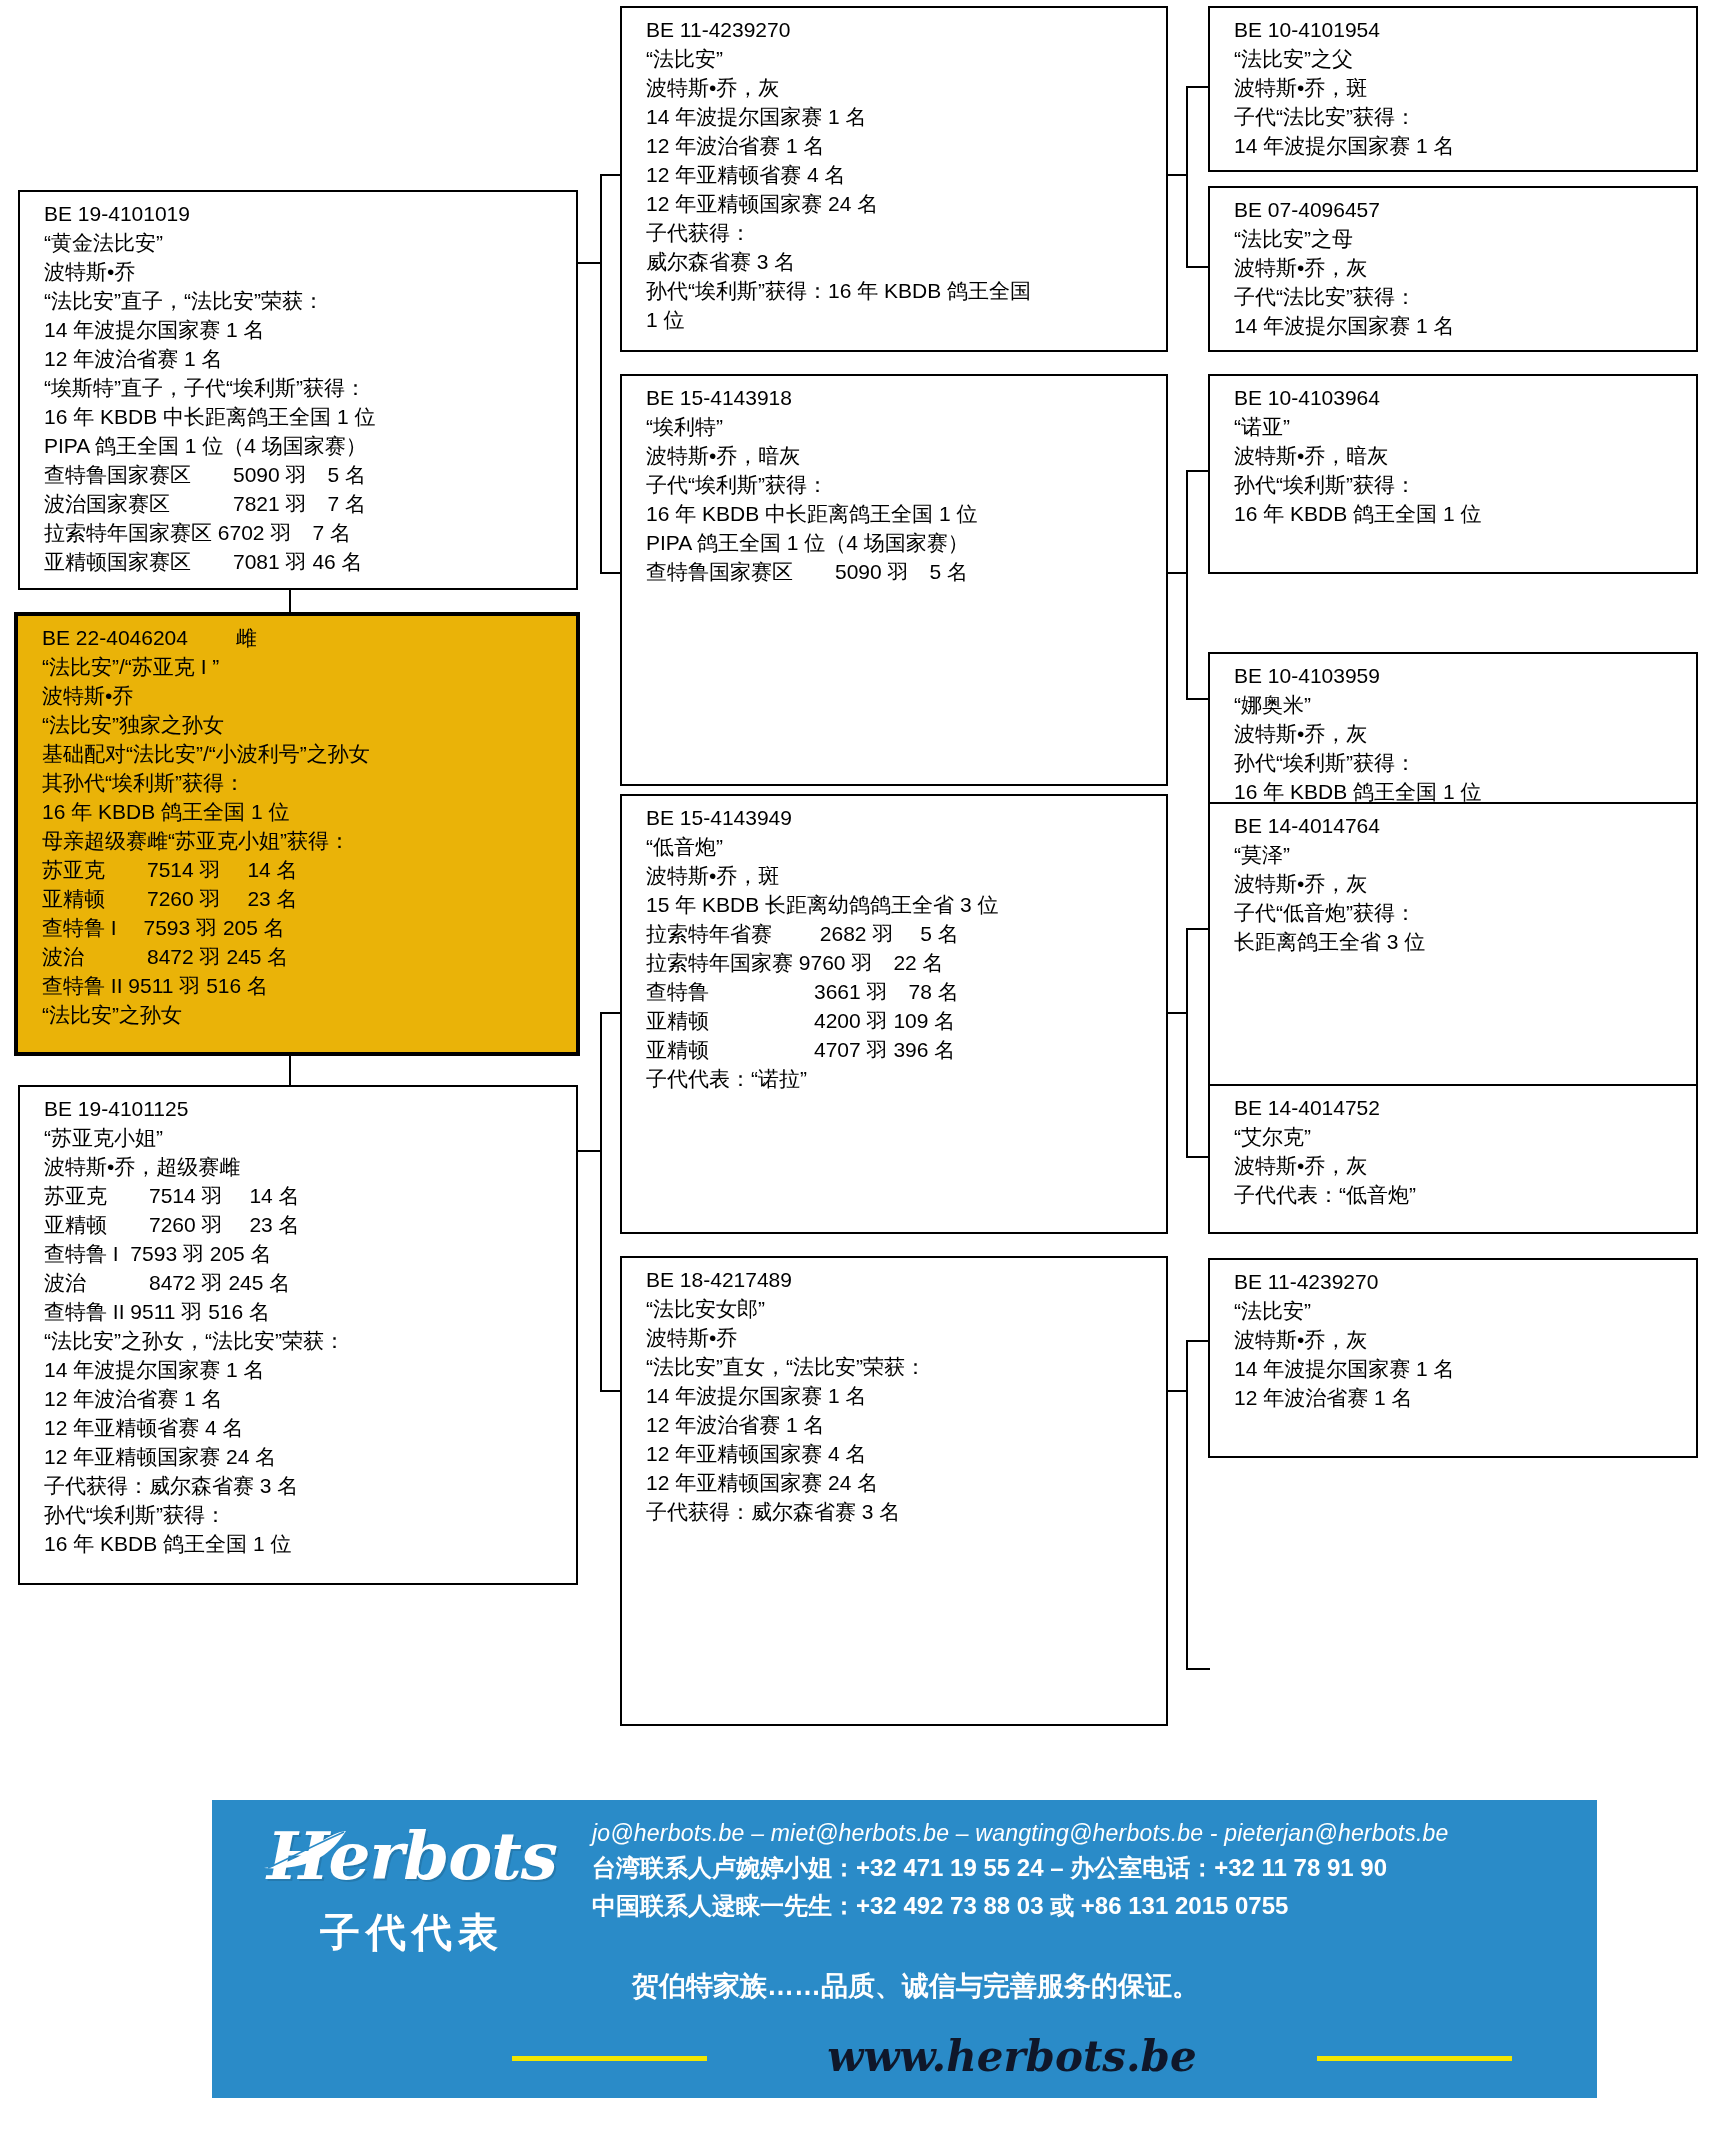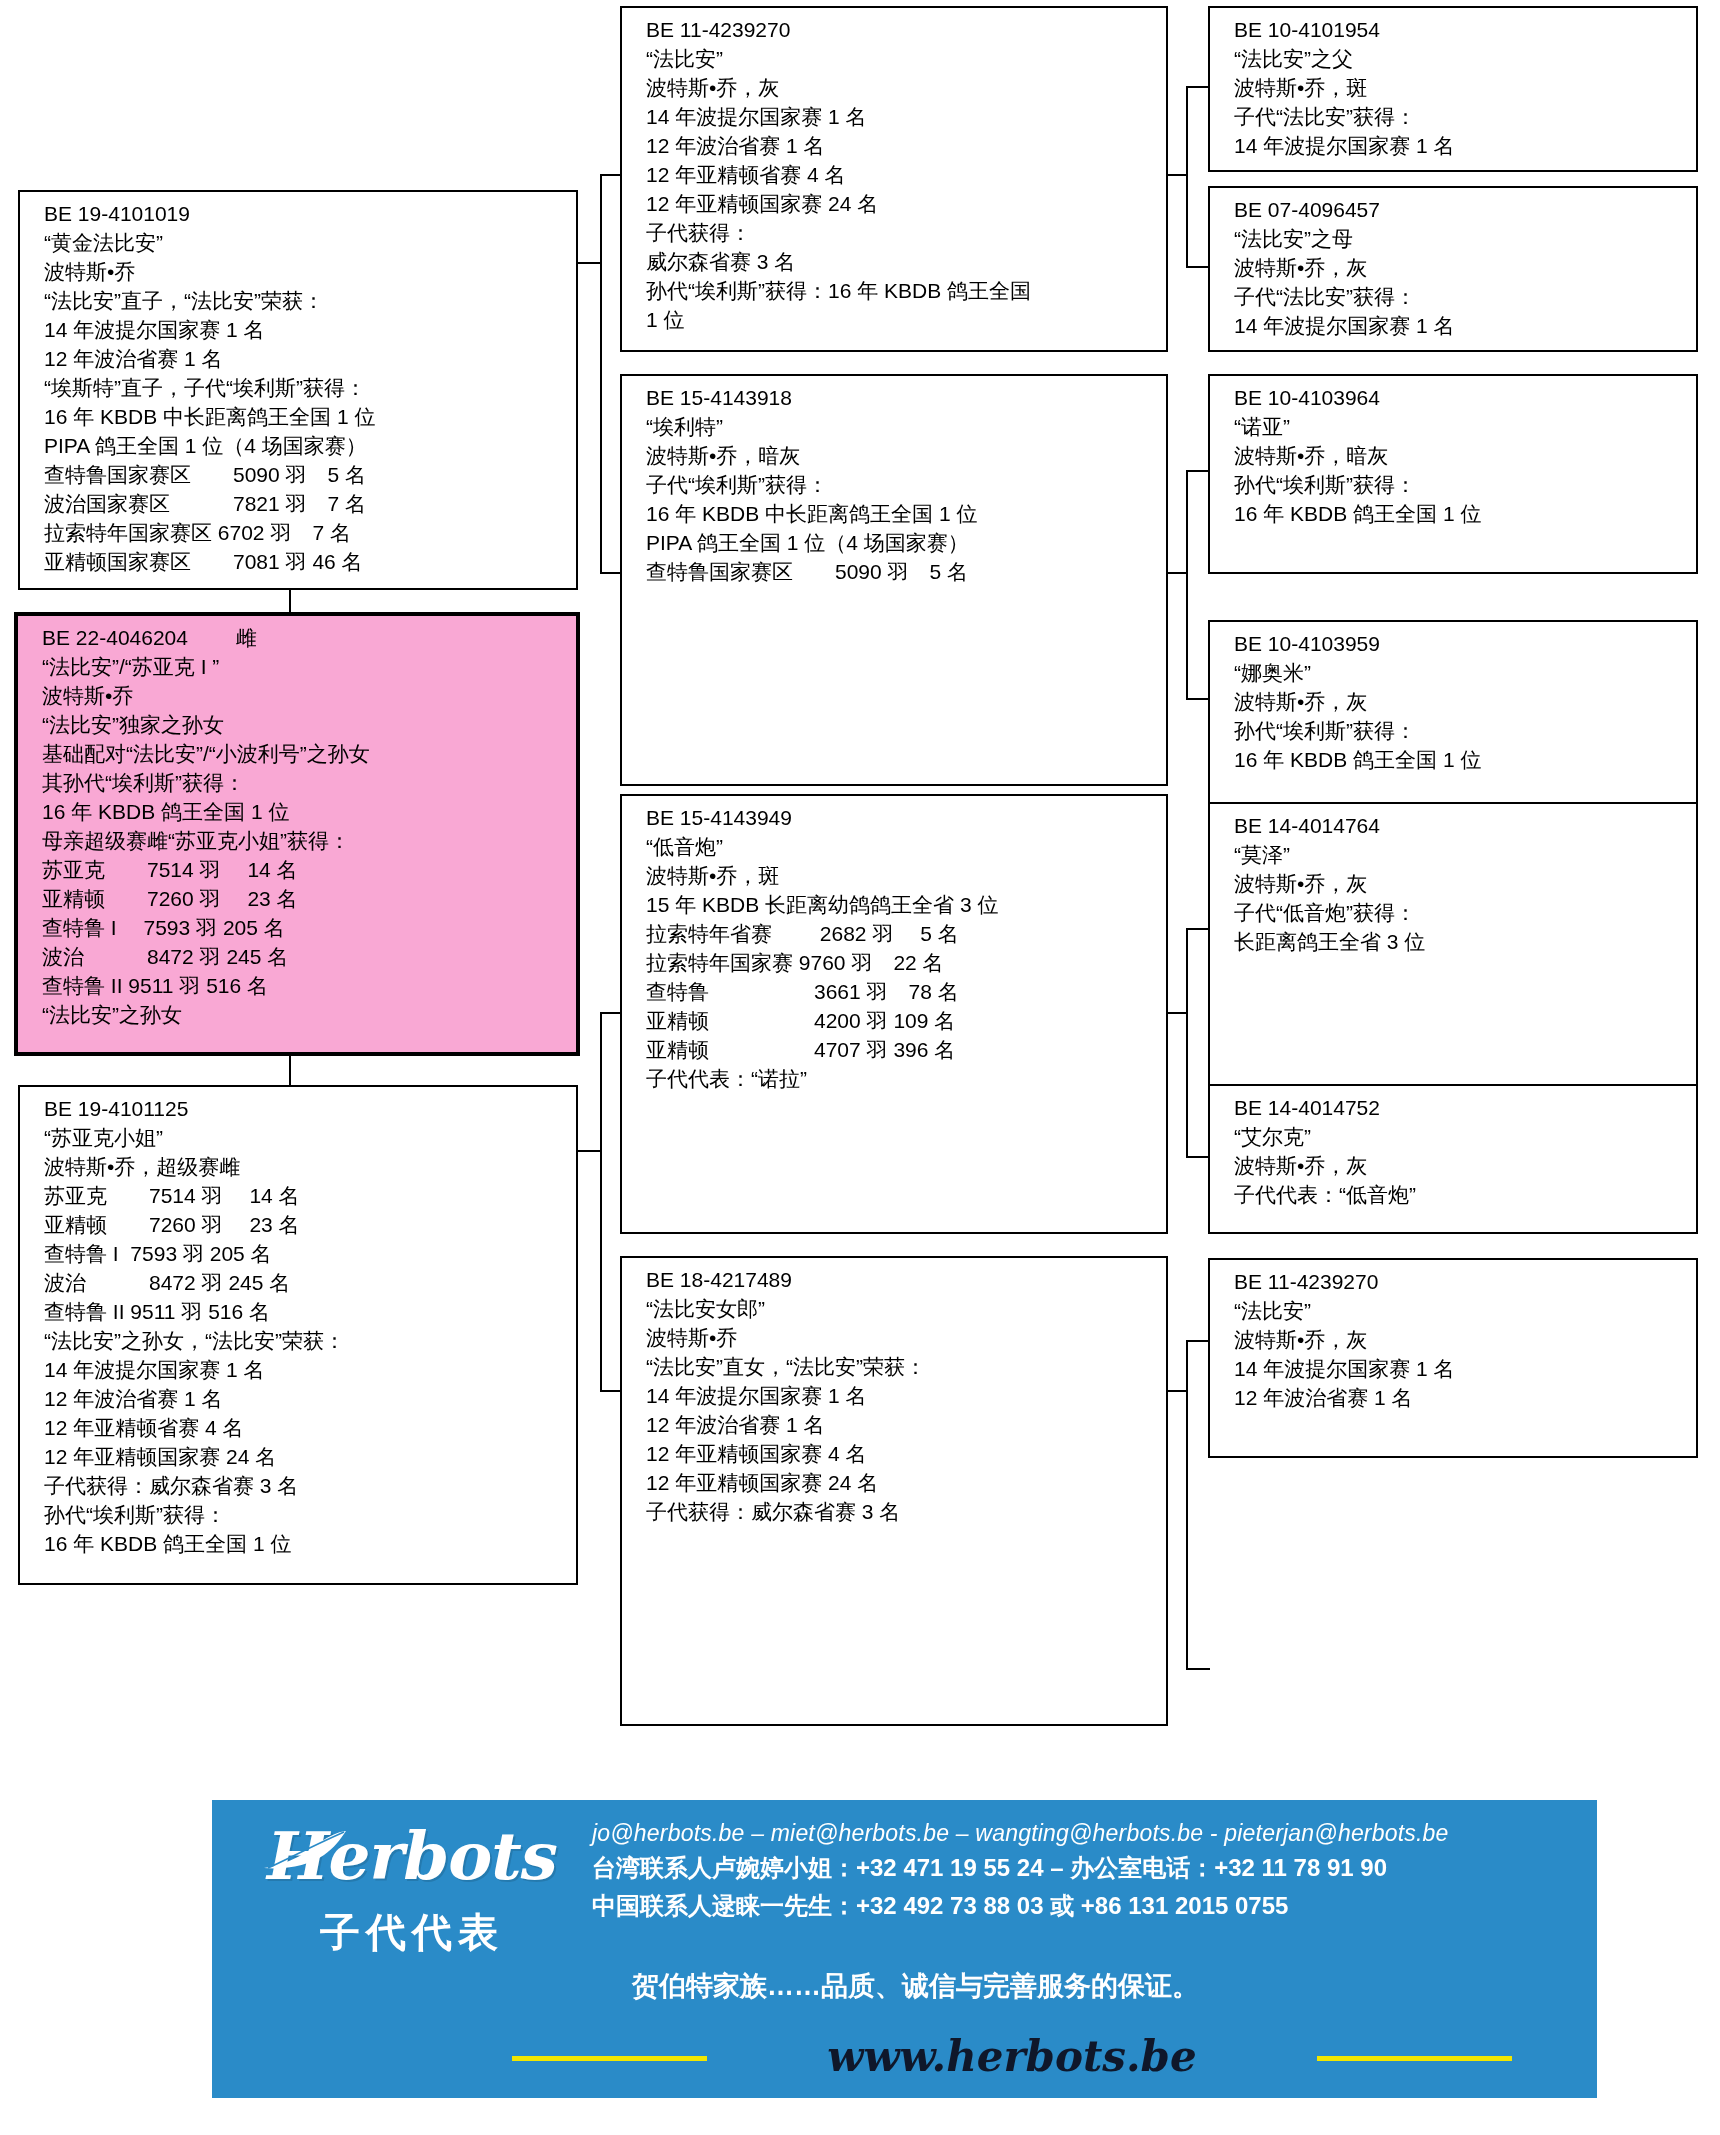--- a/index.html
+++ b/index.html
@@ -26,21 +26,21 @@
     position: absolute;
     box-sizing: border-box;
     border: 2px solid #000;
     background: #ffffff;
     padding: 8px 12px 8px 24px;
     font-size: 21px;
     line-height: 1.38;
     white-space: pre-wrap;
   }
   .card.subject {
-    background: #f9a8d4;
+    background: #eab308;
     border-width: 4px;
   }
   .card .ln {
     display: block;
     white-space: pre;
   }
   .connector {
     position: absolute;
     background: #000;
   }
@@ -168,21 +168,21 @@
   <div class="card" style="left:620px; top:794px; width:548px; height:440px;"><span class="ln">BE 15-4143949</span><span class="ln">“低音炮”</span><span class="ln">波特斯•乔，斑</span><span class="ln">15 年 KBDB 长距离幼鸽鸽王全省 3 位</span><span class="ln">拉索特年省赛　　 2682 羽　 5 名</span><span class="ln">拉索特年国家赛 9760 羽　22 名</span><span class="ln">查特鲁　　　　　3661 羽　78 名</span><span class="ln">亚精顿　　　　　4200 羽 109 名</span><span class="ln">亚精顿　　　　　4707 羽 396 名</span><span class="ln">子代代表：“诺拉”</span></div>
 
   <div class="card" style="left:620px; top:1256px; width:548px; height:470px;"><span class="ln">BE 18-4217489</span><span class="ln">“法比安女郎”</span><span class="ln">波特斯•乔</span><span class="ln">“法比安”直女，“法比安”荣获：</span><span class="ln">14 年波提尔国家赛 1 名</span><span class="ln">12 年波治省赛 1 名</span><span class="ln">12 年亚精顿国家赛 4 名</span><span class="ln">12 年亚精顿国家赛 24 名</span><span class="ln">子代获得：威尔森省赛 3 名</span></div>
 
   <div class="card" style="left:1208px; top:6px; width:490px; height:166px;"><span class="ln">BE 10-4101954</span><span class="ln">“法比安”之父</span><span class="ln">波特斯•乔，斑</span><span class="ln">子代“法比安”获得：</span><span class="ln">14 年波提尔国家赛 1 名</span></div>
 
   <div class="card" style="left:1208px; top:186px; width:490px; height:166px;"><span class="ln">BE 07-4096457</span><span class="ln">“法比安”之母</span><span class="ln">波特斯•乔，灰</span><span class="ln">子代“法比安”获得：</span><span class="ln">14 年波提尔国家赛 1 名</span></div>
 
   <div class="card" style="left:1208px; top:374px; width:490px; height:200px;"><span class="ln">BE 10-4103964</span><span class="ln">“诺亚”</span><span class="ln">波特斯•乔，暗灰</span><span class="ln">孙代“埃利斯”获得：</span><span class="ln">16 年 KBDB 鸽王全国 1 位</span></div>
 
-  <div class="card" style="left:1208px; top:620px; width:490px; height:188px;"><span class="ln">BE 10-4103959</span><span class="ln">“娜奥米”</span><span class="ln">波特斯•乔，灰</span><span class="ln">孙代“埃利斯”获得：</span><span class="ln">16 年 KBDB 鸽王全国 1 位</span></div>
+  <div class="card" style="left:1208px; top:652px; width:490px; height:188px;"><span class="ln">BE 10-4103959</span><span class="ln">“娜奥米”</span><span class="ln">波特斯•乔，灰</span><span class="ln">孙代“埃利斯”获得：</span><span class="ln">16 年 KBDB 鸽王全国 1 位</span></div>
 
   <div class="card" style="left:1208px; top:802px; width:490px; height:324px;"><span class="ln">BE 14-4014764</span><span class="ln">“莫泽”</span><span class="ln">波特斯•乔，灰</span><span class="ln">子代“低音炮”获得：</span><span class="ln">长距离鸽王全省 3 位</span></div>
 
   <div class="card" style="left:1208px; top:1084px; width:490px; height:150px;"><span class="ln">BE 14-4014752</span><span class="ln">“艾尔克”</span><span class="ln">波特斯•乔，灰</span><span class="ln">子代代表：“低音炮”</span></div>
 
   <div class="card" style="left:1208px; top:1258px; width:490px; height:200px;"><span class="ln">BE 11-4239270</span><span class="ln">“法比安”</span><span class="ln">波特斯•乔，灰</span><span class="ln">14 年波提尔国家赛 1 名</span><span class="ln">12 年波治省赛 1 名</span></div>
 
 
   <div class="connector vline" style="left:289px; top:590px; height:24px;"></div>
   <div class="connector vline" style="left:289px; top:1054px; height:32px;"></div>

